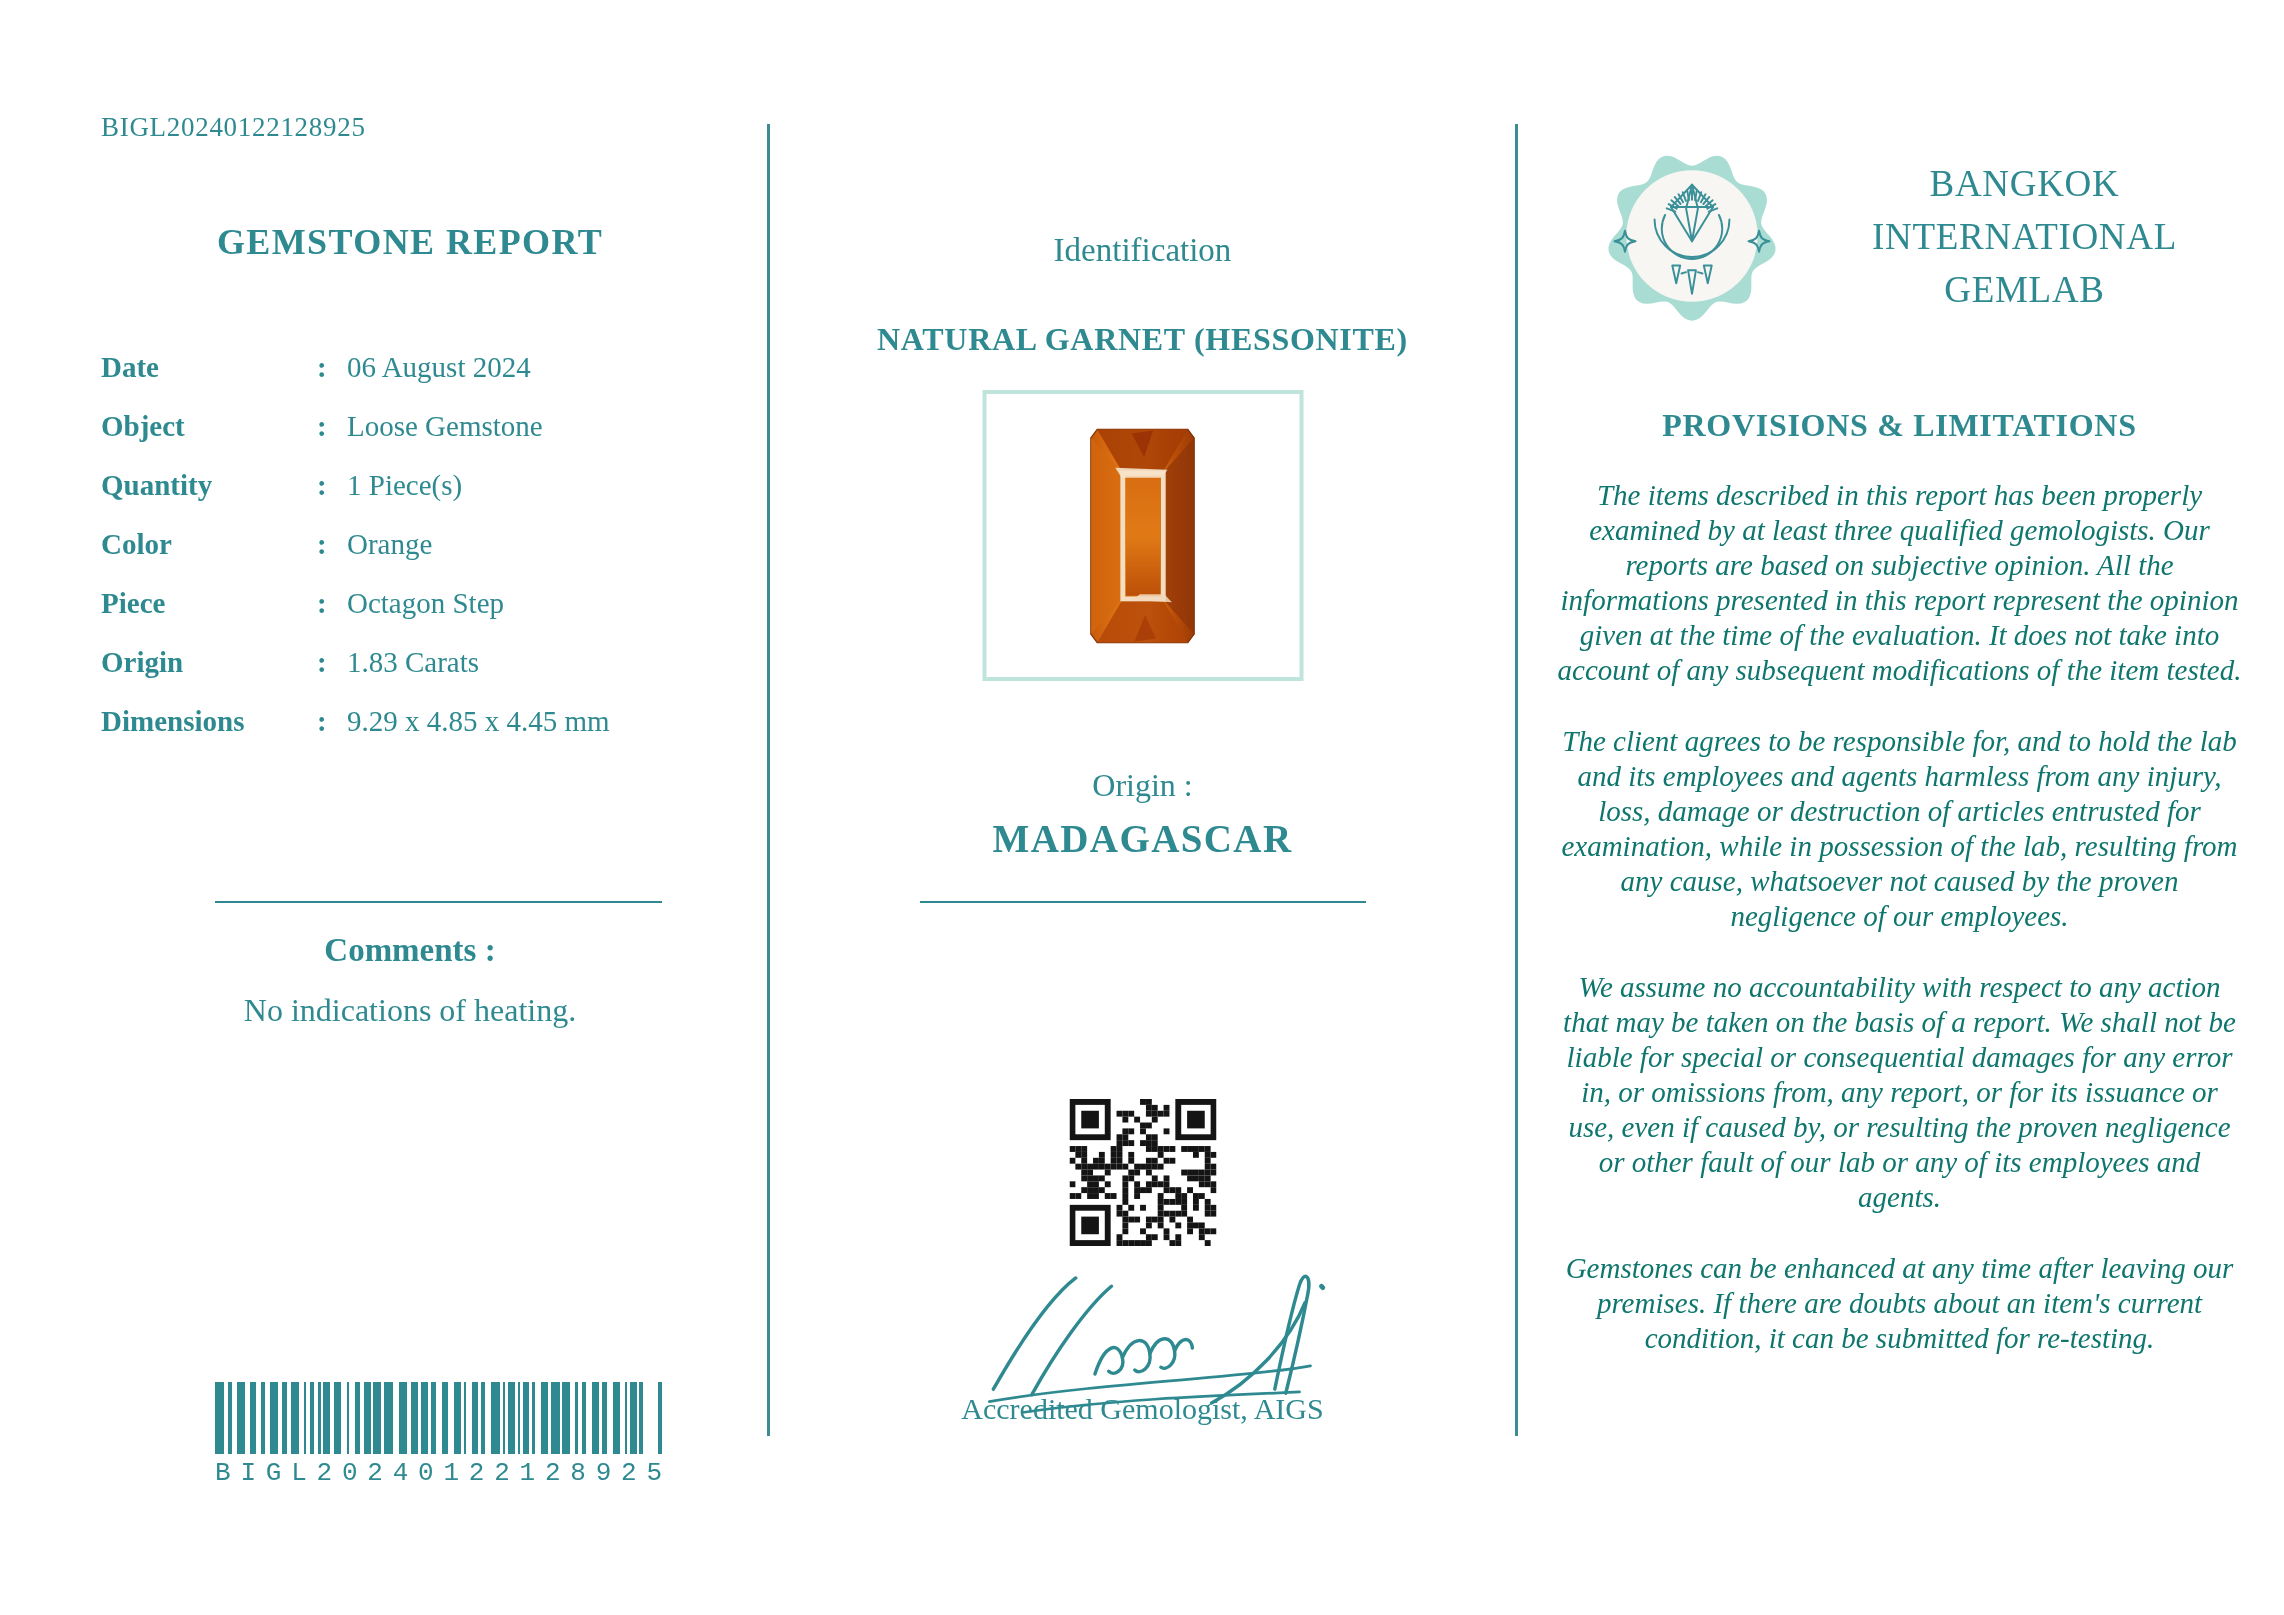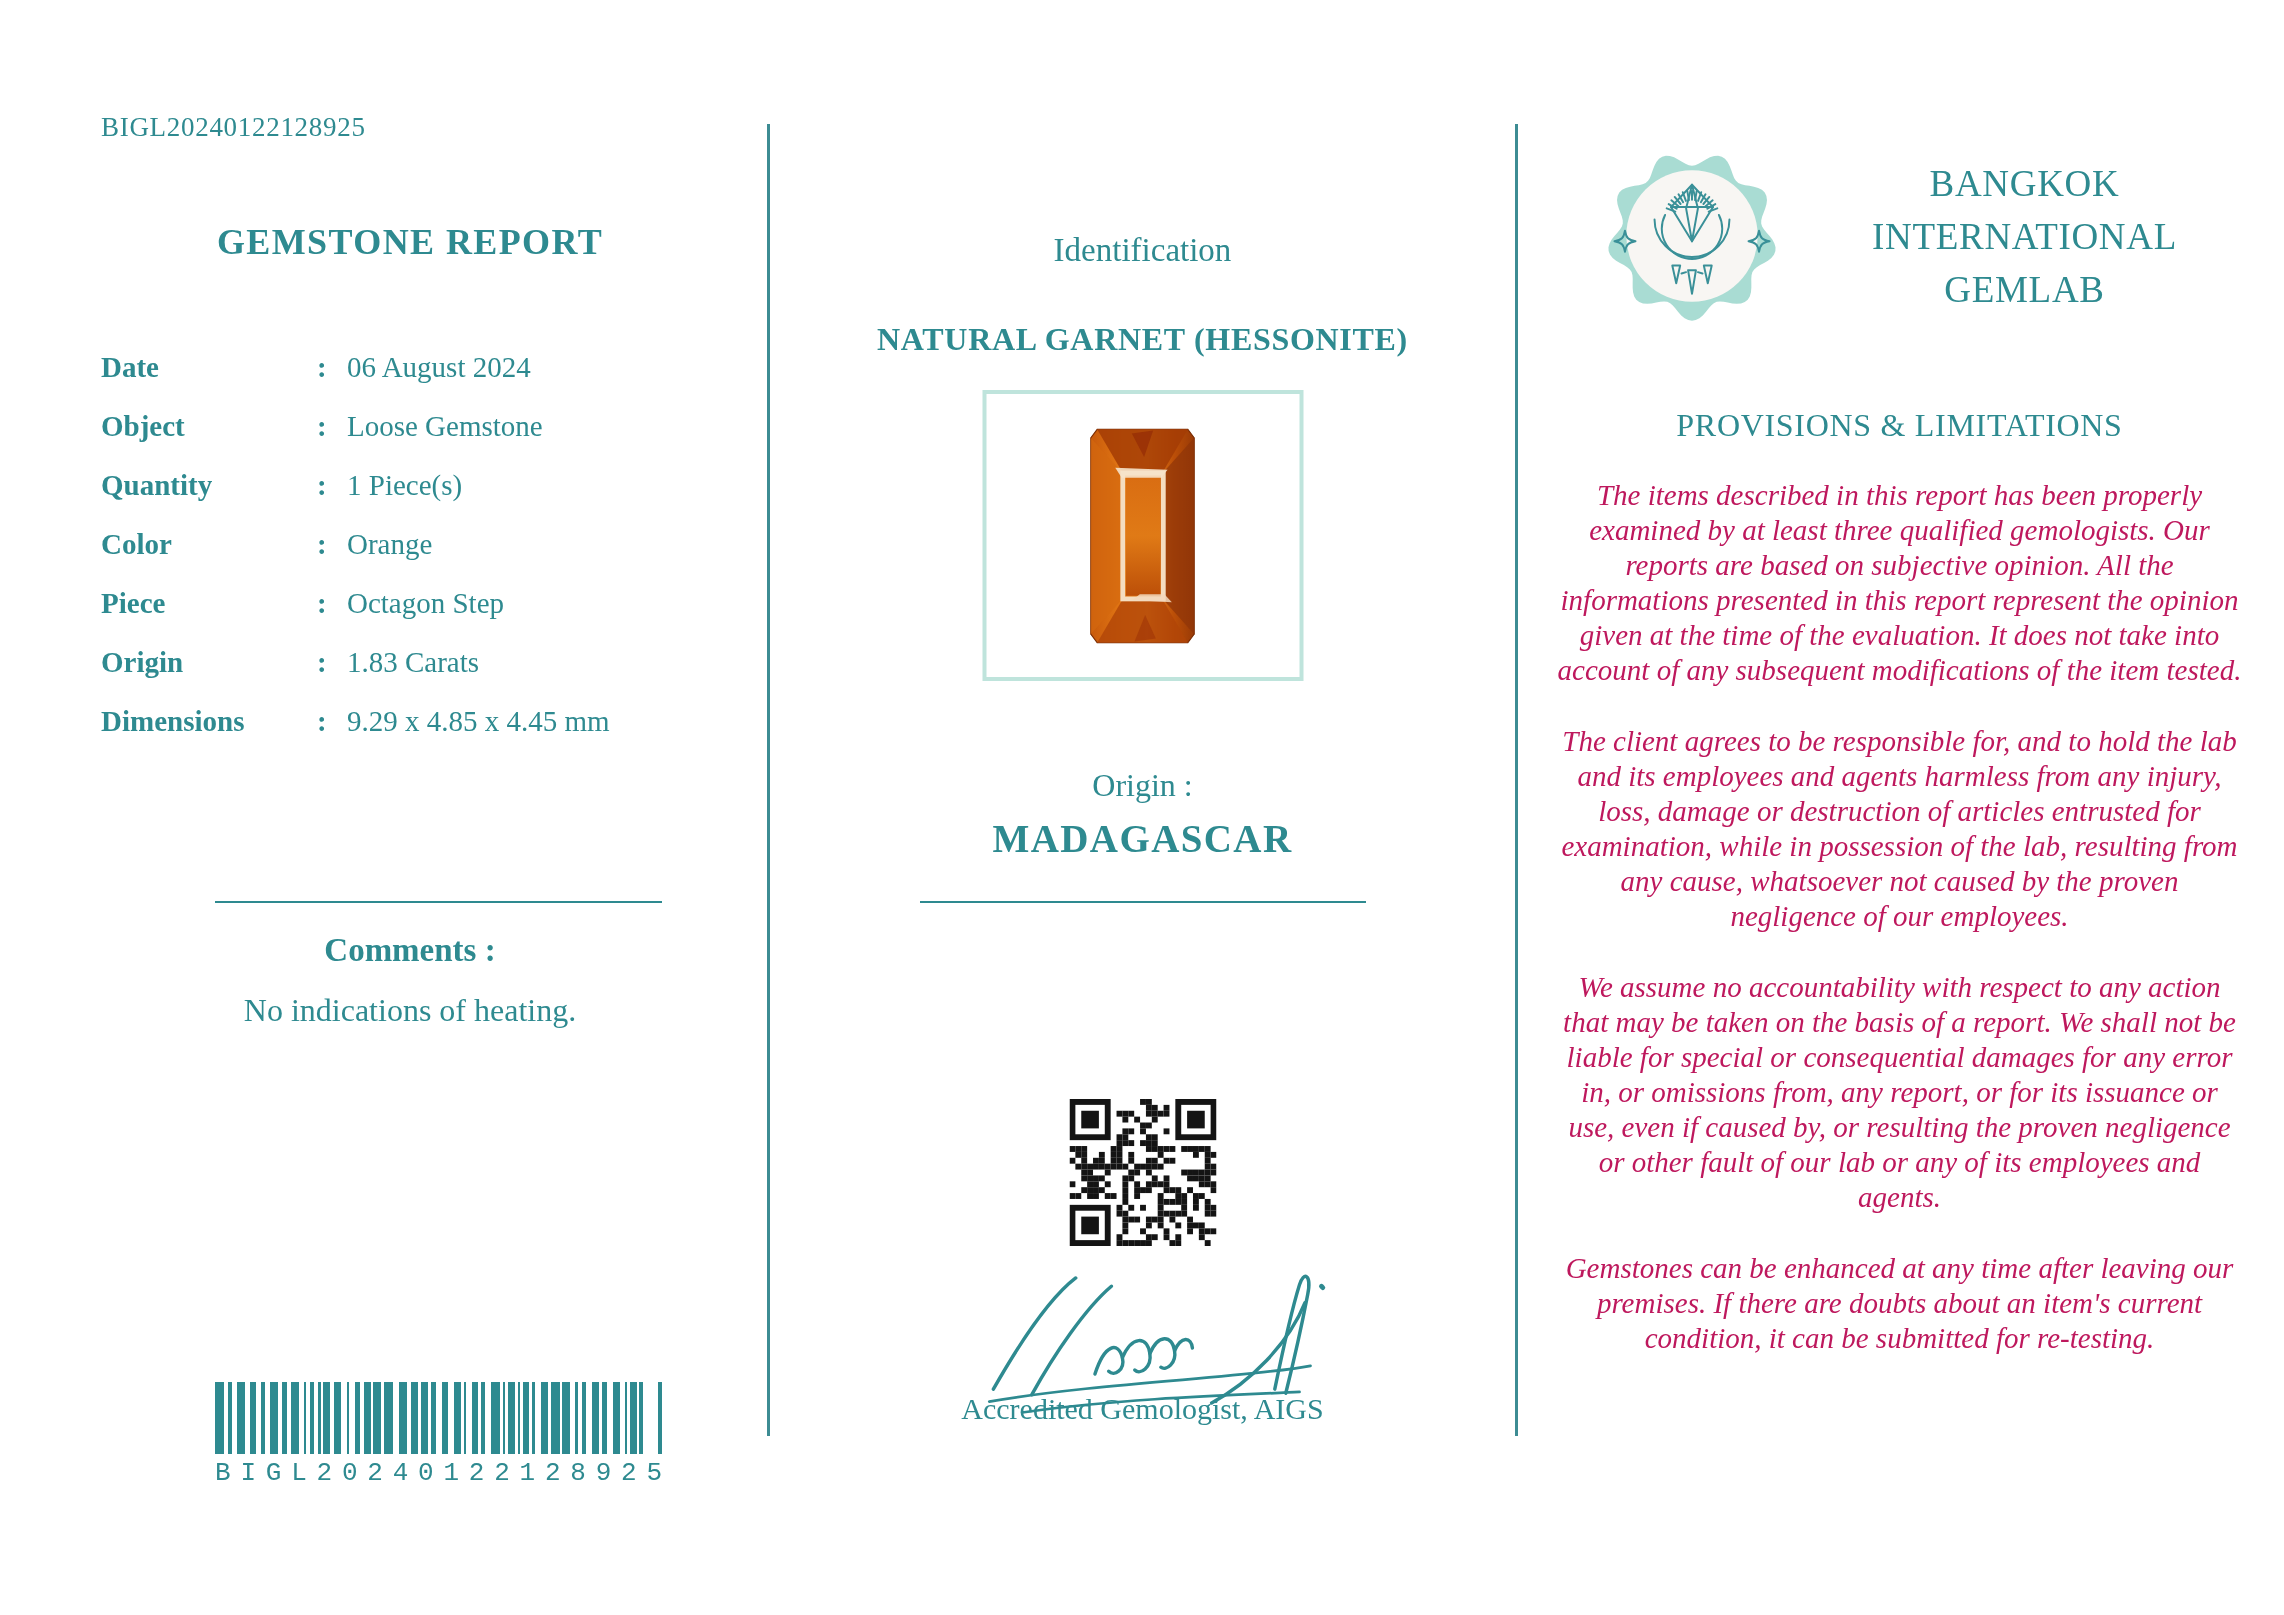--- a/index.html
+++ b/index.html
@@ -36,23 +36,23 @@
   #mid-rule{position:absolute;top:901px;left:50%;transform:translateX(-50%);width:446px;border-top:2.2px solid #2E8A90;}
   #qr{position:absolute;top:1099px;left:50%;transform:translateX(-50%);width:147px;height:147px;}
   #signature{position:absolute;top:1267px;left:50%;transform:translateX(-50%);width:388px;height:151px;}
   #mid-signer{position:absolute;top:1392px;width:100%;font-size:30px;}
 
   
   #col-right{position:absolute;left:1515px;top:0;width:769px;height:1616px;}
   #lab-header{position:absolute;top:144px;left:85px;right:35px;display:flex;align-items:center;gap:16px;}
   #logo{width:184px;height:184px;flex:0 0 auto;}
   #lab-name{flex:1;text-align:center;font-size:37px;line-height:53px;letter-spacing:0.7px;}
-  #prov-heading{position:absolute;top:407px;width:100%;text-align:center;font-size:32px;font-weight:400;letter-spacing:0.7px;}
+  #prov-heading{position:absolute;top:407px;width:100%;text-align:center;font-size:32px;font-weight:700;letter-spacing:0.7px;}
   #provisions{position:absolute;top:478px;left:50%;transform:translateX(-50%);width:685px;text-align:center;}
-  #provisions p{margin:0 0 36px 0;font-style:italic;font-size:29px;line-height:35px;color:#be185d;}
+  #provisions p{margin:0 0 36px 0;font-style:italic;font-size:29px;line-height:35px;color:#0f766e;}
 </style>
 </head>
 <body>
 
 <div class="page">
 
   <div class="divider" id="divider-left"></div>
   <div class="divider" id="divider-right"></div>
 
   <div id="col-left">

